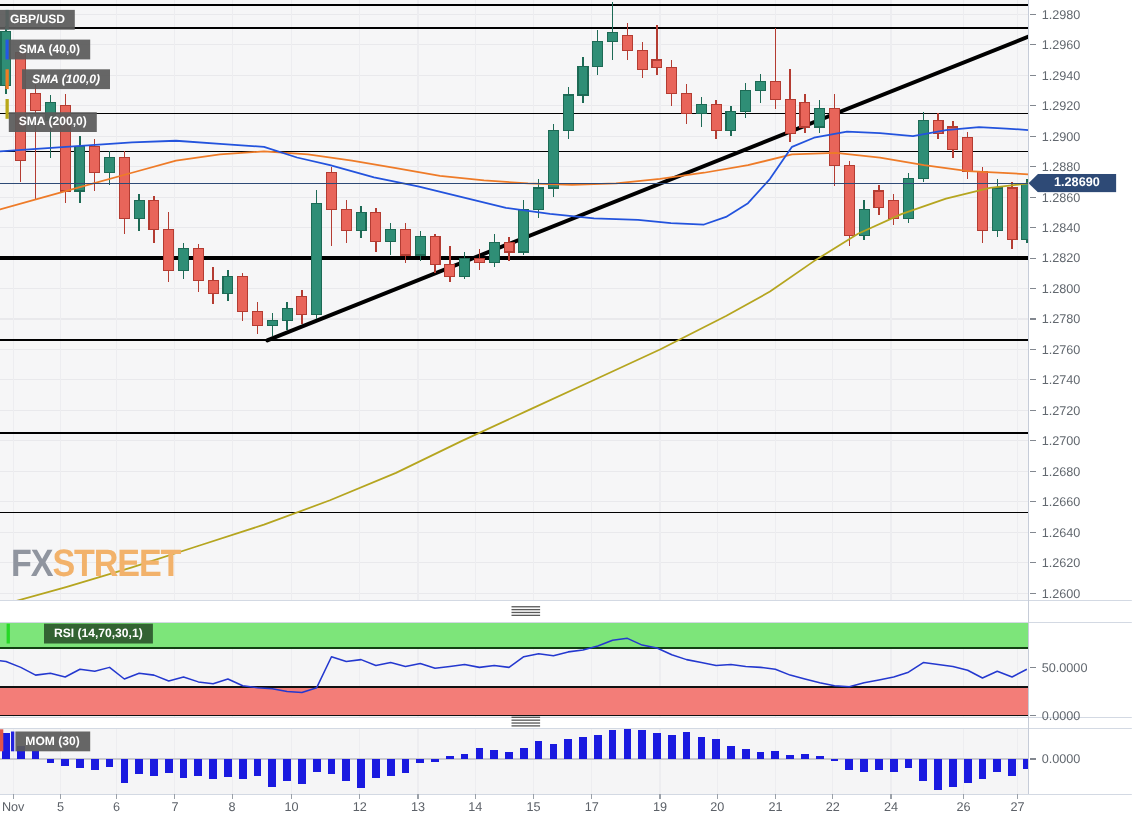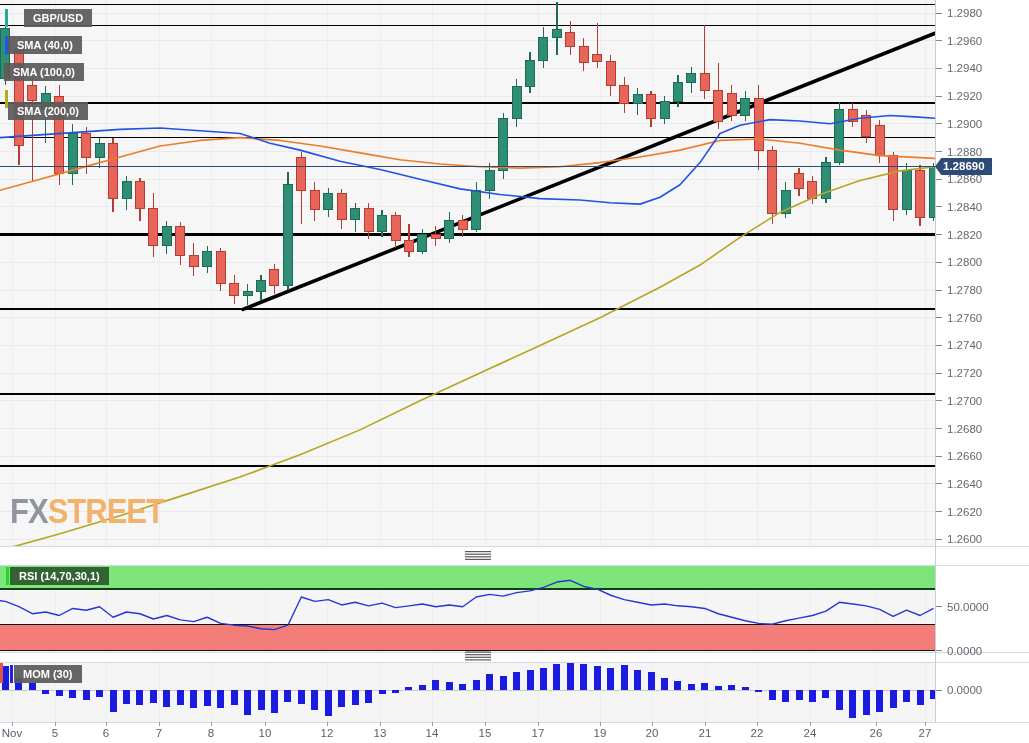--- a/index.html
+++ b/index.html
@@ -3,24 +3,24 @@
 <meta charset="utf-8">
 <style>
   html,body{margin:0;padding:0;background:#ffffff;}
   #stage{position:relative;width:1029px;height:743px;background:#ffffff;overflow:hidden;
          font-family:"Liberation Sans",sans-serif;}
   #chart-svg{position:absolute;left:0;top:0;}
   .ind-label{position:absolute;height:18px;line-height:18px;padding:0 9px;
              background:rgba(90,90,90,.93);color:#fff;font-size:11px;font-weight:bold;
              white-space:nowrap;}
   .accent{position:absolute;width:3px;height:18px;}
-  #rsi-label{background:rgba(47,92,47,.95);}
-  #price-badge{position:absolute;left:935px;top:158px;width:57px;height:17px;
+  #rsi-label{background:rgba(47,92,47,.95);margin-left:30px;}
+  #price-badge{position:absolute;left:935px;top:158px;width:80px;height:17px;
                background:#2e4a76;color:#fff;font-size:11.5px;font-weight:bold;
-               line-height:17px;text-align:left;padding-left:8px;box-sizing:border-box;
+               line-height:17px;text-align:center;padding-left:8px;box-sizing:border-box;
                clip-path:polygon(0 50%,11% 0,100% 0,100% 100%,11% 100%);}
   #watermark{position:absolute;left:10px;top:492px;font-size:31px;font-weight:800;
              letter-spacing:-1px;transform:scaleY(1.12);transform-origin:top left;}
   #wm-fx{color:#90959f;}
   #wm-street{color:#f2b26b;}
 </style>
 </head>
 <body>
 
 <div id="stage">
@@ -449,27 +449,27 @@
       <text x="757" y="737" font-size="11.5" font-family="Liberation Sans, sans-serif" fill="#5c6168" text-anchor="middle">22</text>
       <line x1="810" y1="722" x2="810" y2="726" stroke="#9aa0a8" stroke-width="1" shape-rendering="crispEdges"></line>
       <text x="810" y="737" font-size="11.5" font-family="Liberation Sans, sans-serif" fill="#5c6168" text-anchor="middle">24</text>
       <line x1="876" y1="722" x2="876" y2="726" stroke="#9aa0a8" stroke-width="1" shape-rendering="crispEdges"></line>
       <text x="876" y="737" font-size="11.5" font-family="Liberation Sans, sans-serif" fill="#5c6168" text-anchor="middle">26</text>
       <line x1="925" y1="722" x2="925" y2="726" stroke="#9aa0a8" stroke-width="1" shape-rendering="crispEdges"></line>
       <text x="925" y="737" font-size="11.5" font-family="Liberation Sans, sans-serif" fill="#5c6168" text-anchor="middle">27</text>
     </svg>
 
   <div class="accent" id="acc-0" style="left: 5px; top: 9px; background: rgb(42, 167, 155);"></div>
-  <div class="ind-label" id="lab-0" style="left:24px;top:9px;">GBP/USD</div>
+  <div class="ind-label" id="lab-0" style="left:0;top:9px;">GBP/USD</div>
 
   <div class="accent" id="acc-1" style="left: 5px; top: 36px; background: rgb(36, 87, 230);"></div>
   <div class="ind-label" id="lab-1" style="left:8px;top:36px;">SMA (40,0)</div>
 
   <div class="accent" id="acc-2" style="left: 5px; top: 63px; background: rgb(239, 125, 35);"></div>
-  <div class="ind-label" id="lab-2" style="left:4px;top:63px;">SMA (100,0)</div>
+  <div class="ind-label" id="lab-2" style="left:20px;top:63px;font-style:italic;">SMA (100,0)</div>
 
   <div class="accent" id="acc-3" style="left: 5px; top: 90px; background: rgb(185, 168, 27);"></div>
   <div class="ind-label" id="lab-3" style="left:8px;top:90px;margin-top:12px;">SMA (200,0)</div>
 
   <div id="watermark"><span id="wm-fx">FX</span><span id="wm-street">STREET</span></div>
 
   <div class="accent" style="left:6px;top:567px;background:#27d827;"></div>
   <div class="ind-label" id="rsi-label" style="left:10px;top:567px;">RSI (14,70,30,1)</div>
 
   <div class="accent" style="left:10px;top:665px;background:#2222dd;"></div>

